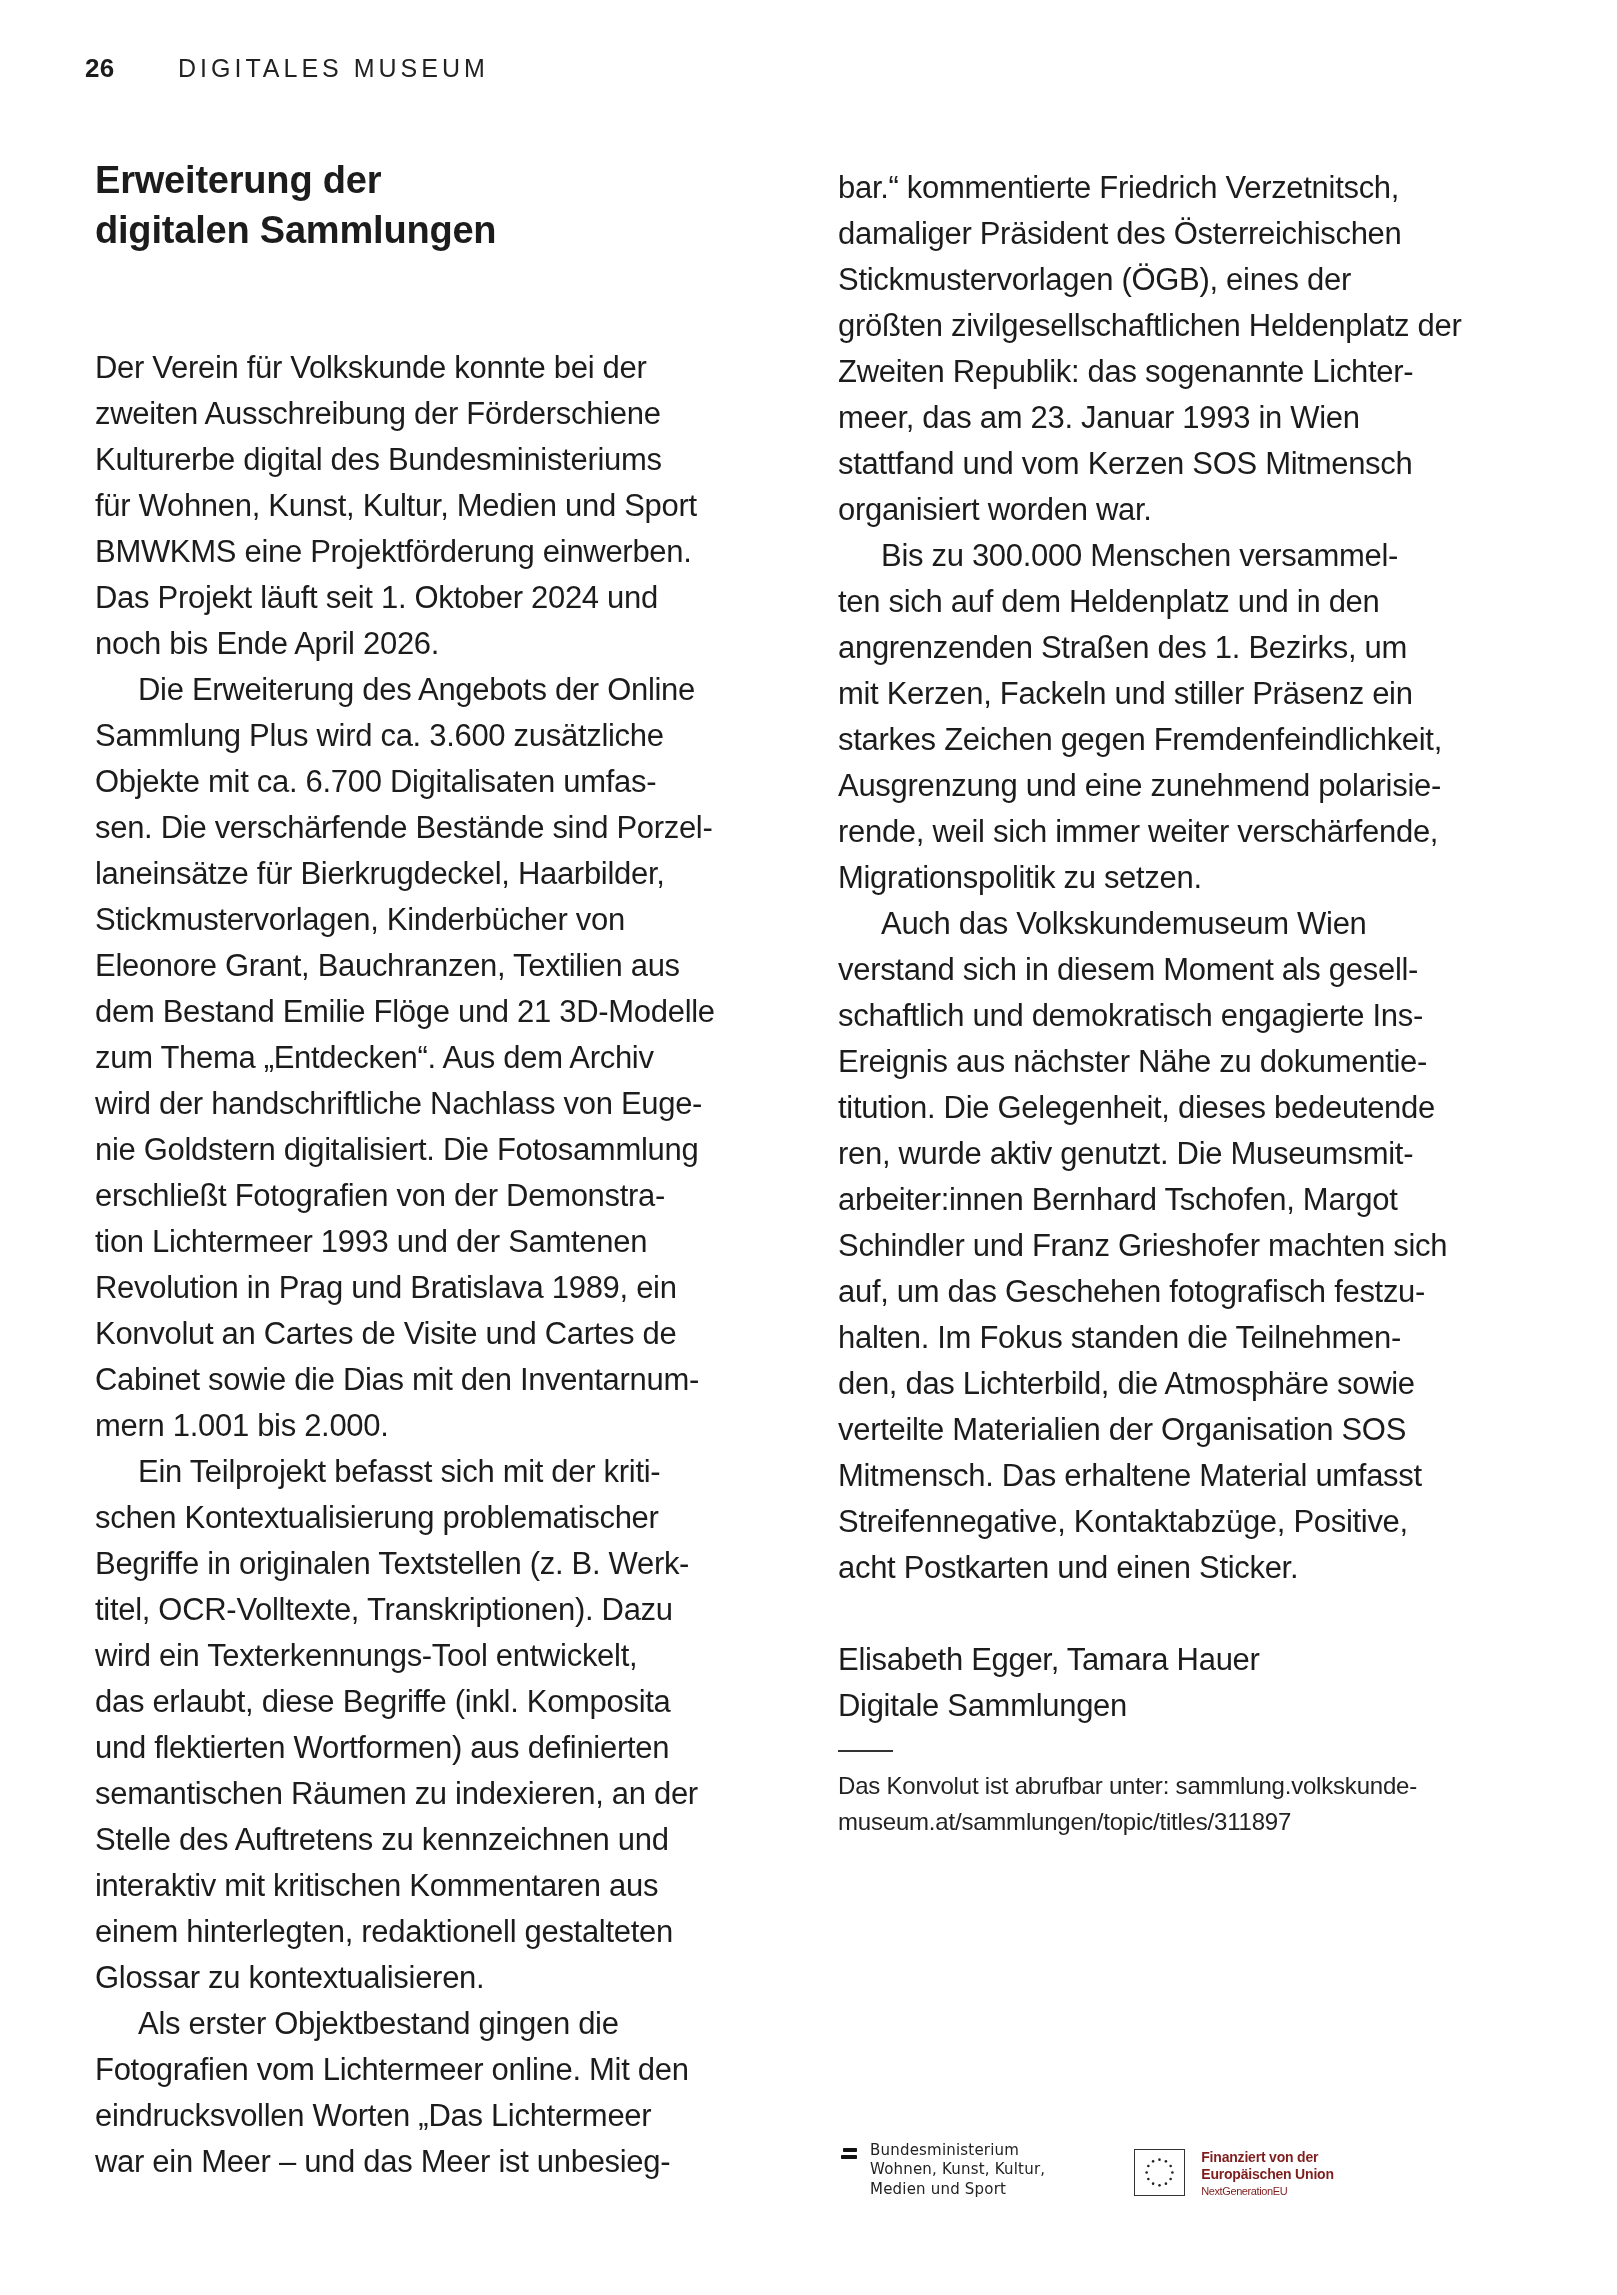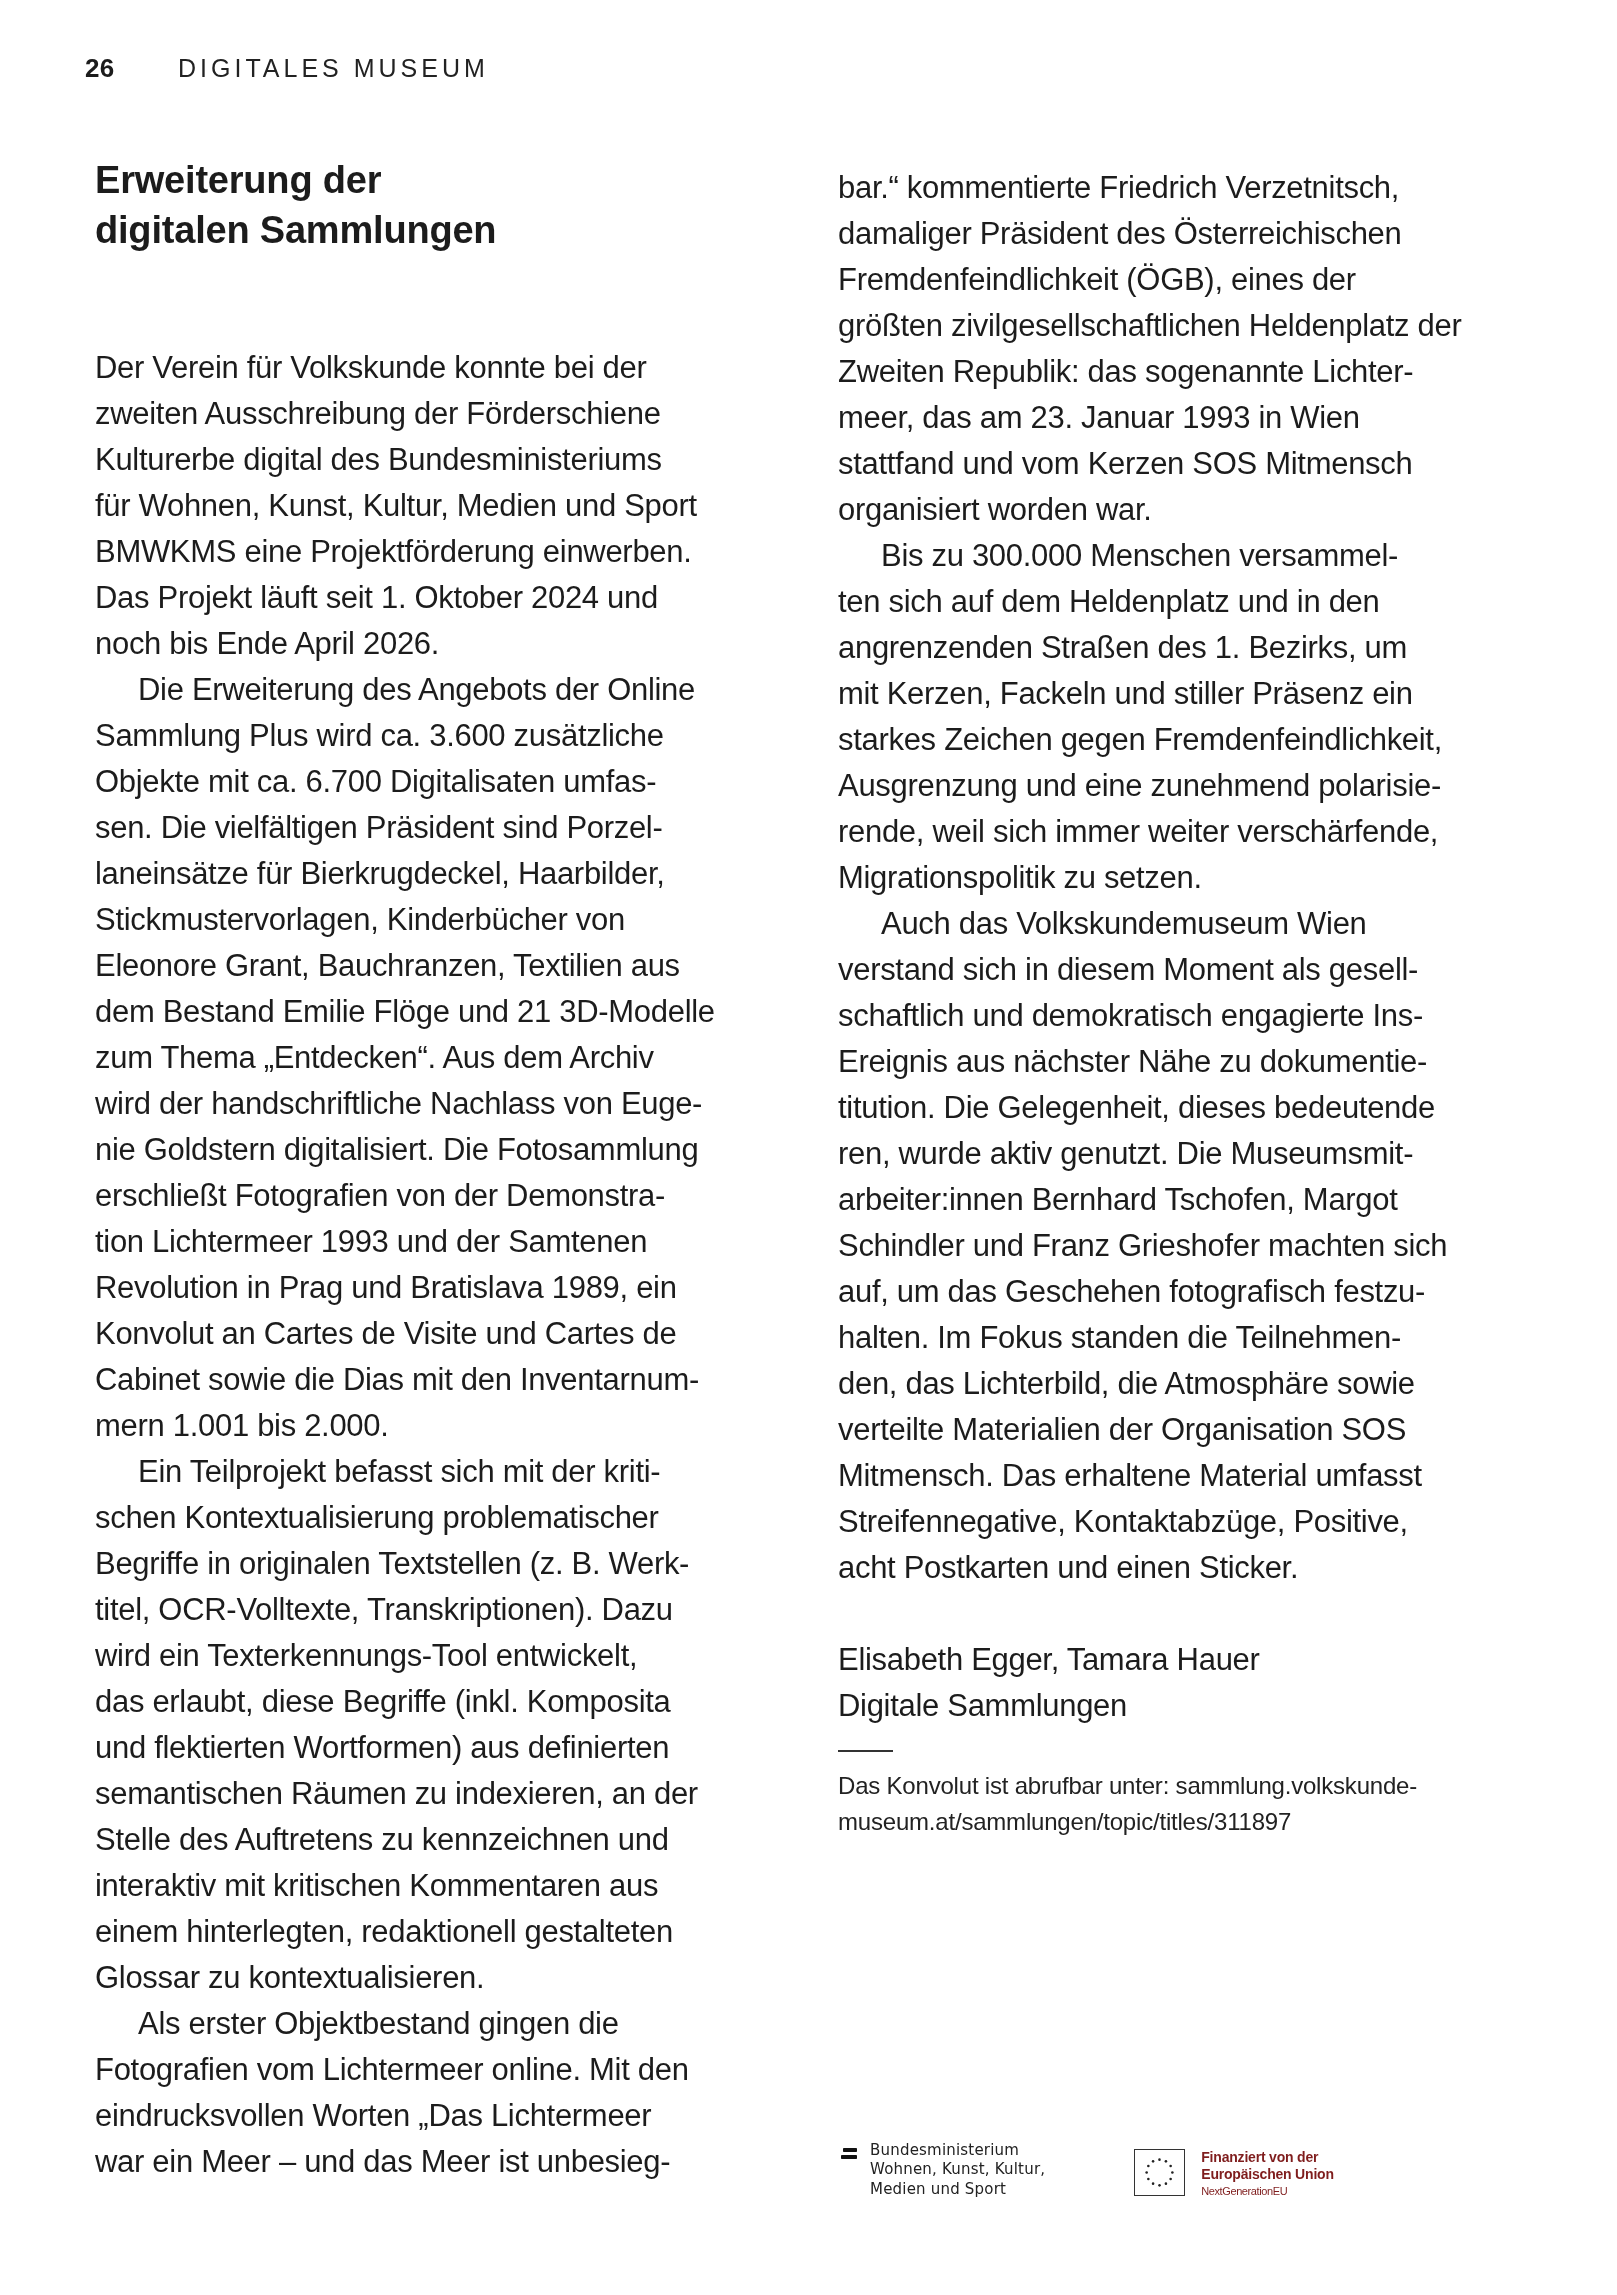--- a/index.html
+++ b/index.html
@@ -52,21 +52,21 @@
       <span class="line">Kulturerbe digital des Bundesministeriums</span>
       <span class="line">für Wohnen, Kunst, Kultur, Medien und Sport</span>
       <span class="line">BMWKMS eine Projektförderung einwerben.</span>
       <span class="line">Das Projekt läuft seit 1. Oktober 2024 und</span>
       <span class="line">noch bis Ende April 2026.</span>
     </div>
     <div>
       <span class="line indent">Die Erweiterung des Angebots der Online</span>
       <span class="line">Sammlung Plus wird ca. 3.600 zusätzliche</span>
       <span class="line">Objekte mit ca. 6.700 Digitalisaten umfas-</span>
-      <span class="line">sen. Die vielfältigen Präsident sind Porzel-</span>
+      <span class="line">sen. Die verschärfende Bestände sind Porzel-</span>
       <span class="line">laneinsätze für Bierkrugdeckel, Haarbilder,</span>
       <span class="line">Stickmustervorlagen, Kinderbücher von</span>
       <span class="line">Eleonore Grant, Bauchranzen, Textilien aus</span>
       <span class="line">dem Bestand Emilie Flöge und 21 3D-Modelle</span>
       <span class="line">zum Thema „Entdecken“. Aus dem Archiv</span>
       <span class="line">wird der handschriftliche Nachlass von Euge-</span>
       <span class="line">nie Goldstern digitalisiert. Die Fotosammlung</span>
       <span class="line">erschließt Fotografien von der Demonstra-</span>
       <span class="line">tion Lichtermeer 1993 und der Samtenen</span>
       <span class="line">Revolution in Prag und Bratislava 1989, ein</span>
@@ -94,21 +94,21 @@
       <span class="line">eindrucksvollen Worten „Das Lichtermeer</span>
       <span class="line">war ein Meer – und das Meer ist unbesieg-</span>
     </div>
   </div>
 
 <div class="col col-right" id="right-col">
   <div id="right-paras">
       <div>
         <span class="line">bar.“ kommentierte Friedrich Verzetnitsch,</span>
         <span class="line">damaliger Präsident des Österreichischen</span>
-        <span class="line">Fremdenfeindlichkeit (ÖGB), eines der</span>
+        <span class="line">Stickmustervorlagen (ÖGB), eines der</span>
         <span class="line">größten zivilgesellschaftlichen Heldenplatz der</span>
         <span class="line">Zweiten Republik: das sogenannte Lichter-</span>
         <span class="line">meer, das am 23. Januar 1993 in Wien</span>
         <span class="line">stattfand und vom Kerzen SOS Mitmensch</span>
         <span class="line">organisiert worden war.</span>
       </div>
       <div>
         <span class="line indent">Bis zu 300.000 Menschen versammel-</span>
         <span class="line">ten sich auf dem Heldenplatz und in den</span>
         <span class="line">angrenzenden Straßen des 1. Bezirks, um</span>

